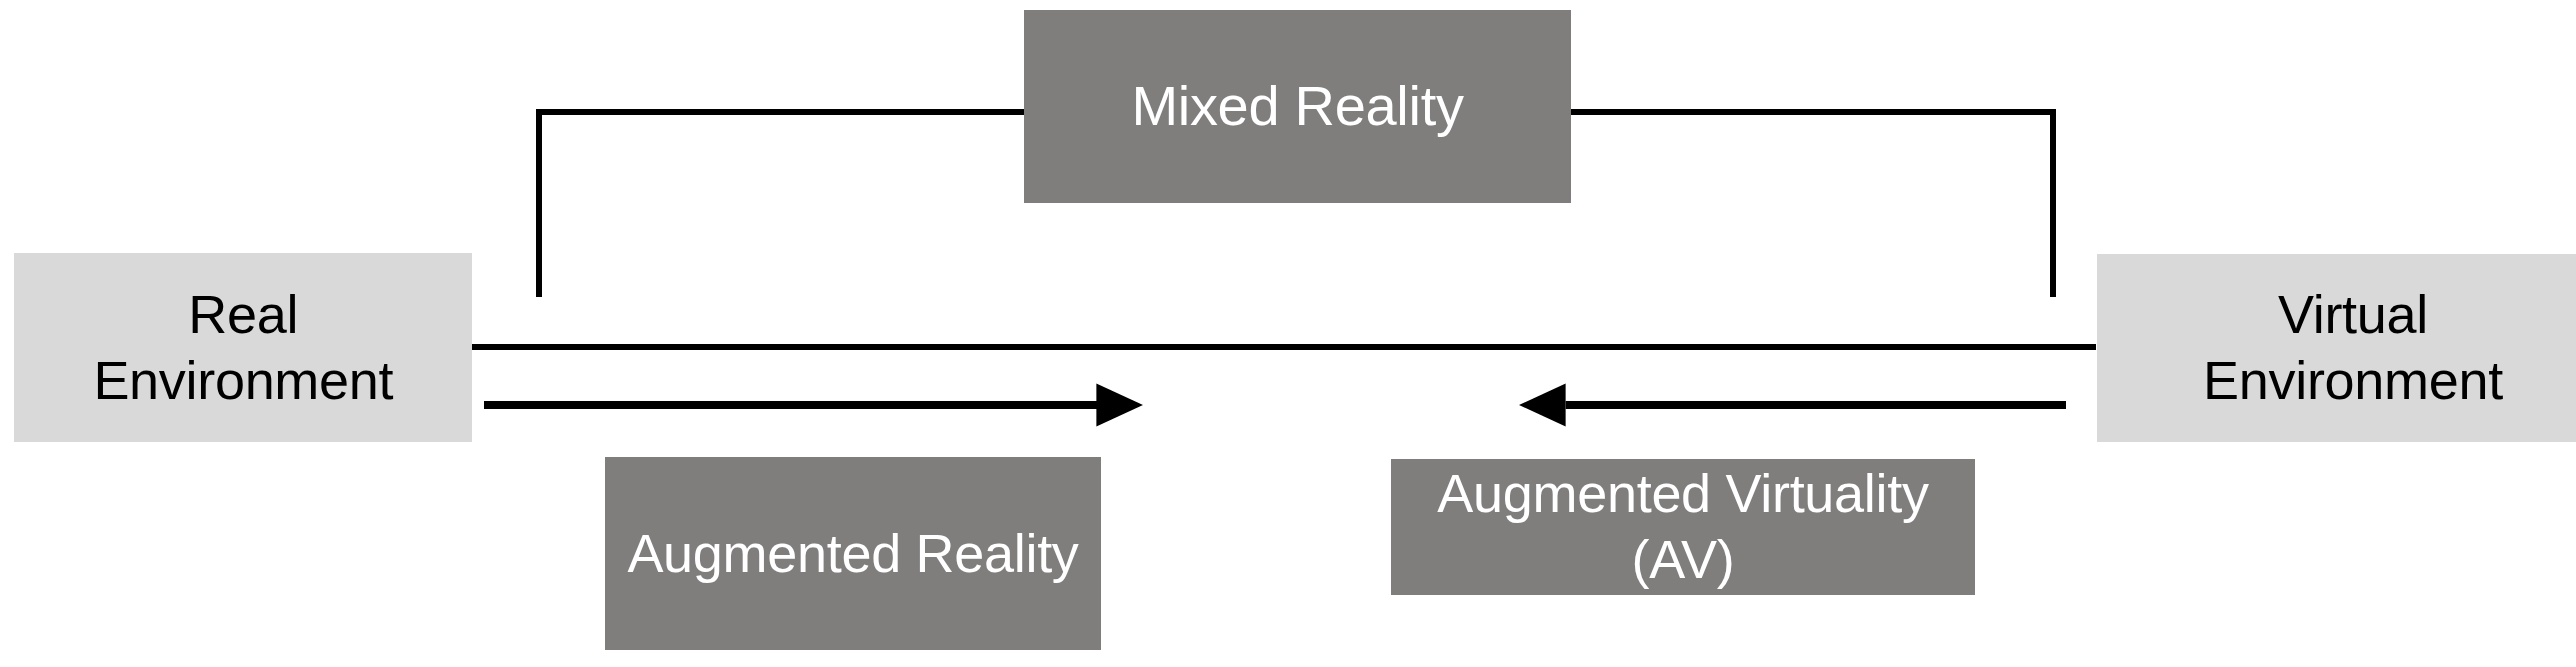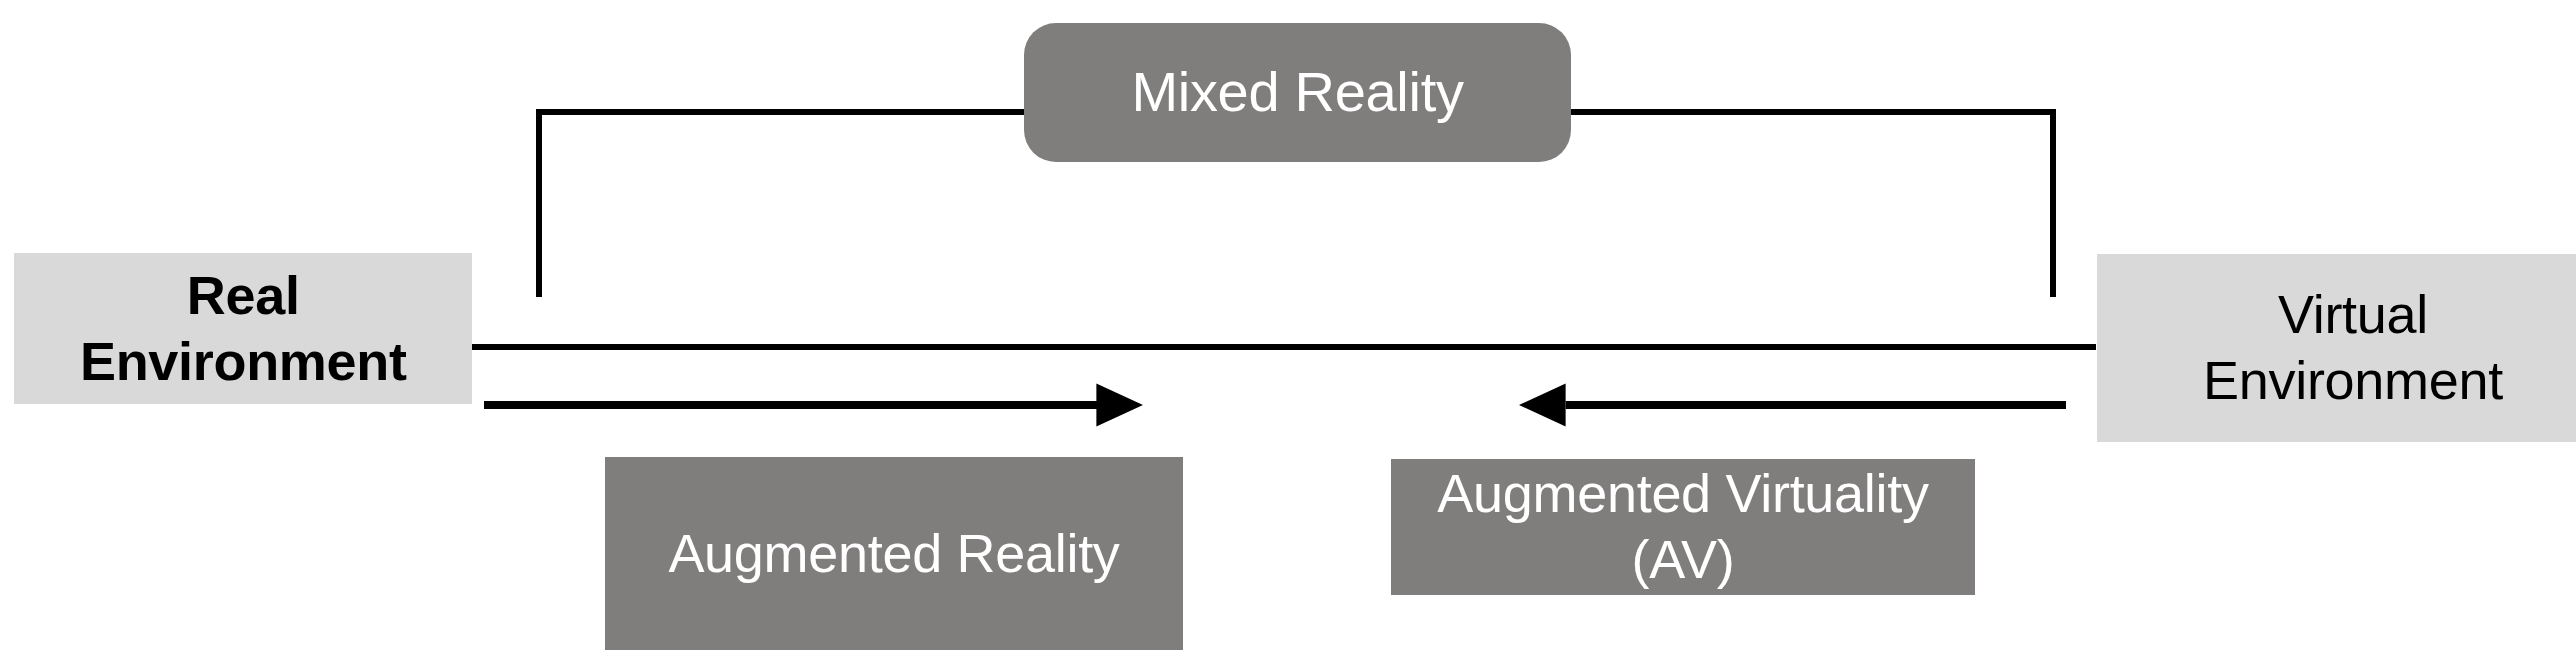--- a/index.html
+++ b/index.html
@@ -33,24 +33,24 @@
   .node-light {
     background: #d9d9d9;
     color: #000000;
   }
   .node-dark {
     background: #807d7d;
     color: #ffffff;
   }
 
   
-  #node-real          { left: 14.3px;   top: 253px; width: 458px; height: 151px; font-size: 54px; font-weight: bold; }
+  #node-real          { left: 14.3px;   top: 253px; width: 458px; height: 189px; font-size: 54px; }
   #node-virtual       { left: 2097px; top: 254px; width: 512px; height: 188px; font-size: 54px; }
-  #node-mixed-reality { left: 1024px; top: 23px;  width: 547px; height: 139px; font-size: 56px; border-radius: 32px; }
-  #node-ar            { left: 605px;  top: 457px; width: 578px; height: 193px; font-size: 54px; }
+  #node-mixed-reality { left: 1024px; top: 10px;  width: 547px; height: 193px; font-size: 56px; }
+  #node-ar            { left: 605px;  top: 457px; width: 496px; height: 193px; font-size: 54px; }
   #node-av            { left: 1391px; top: 459px; width: 584px; height: 136px; font-size: 54px; }
 
   
   .rule {
     position: absolute;
     background: #000000;
   }
   
   #continuum-line { left: 472px; top: 344px; width: 1624px; height: 6.3px; }
 

